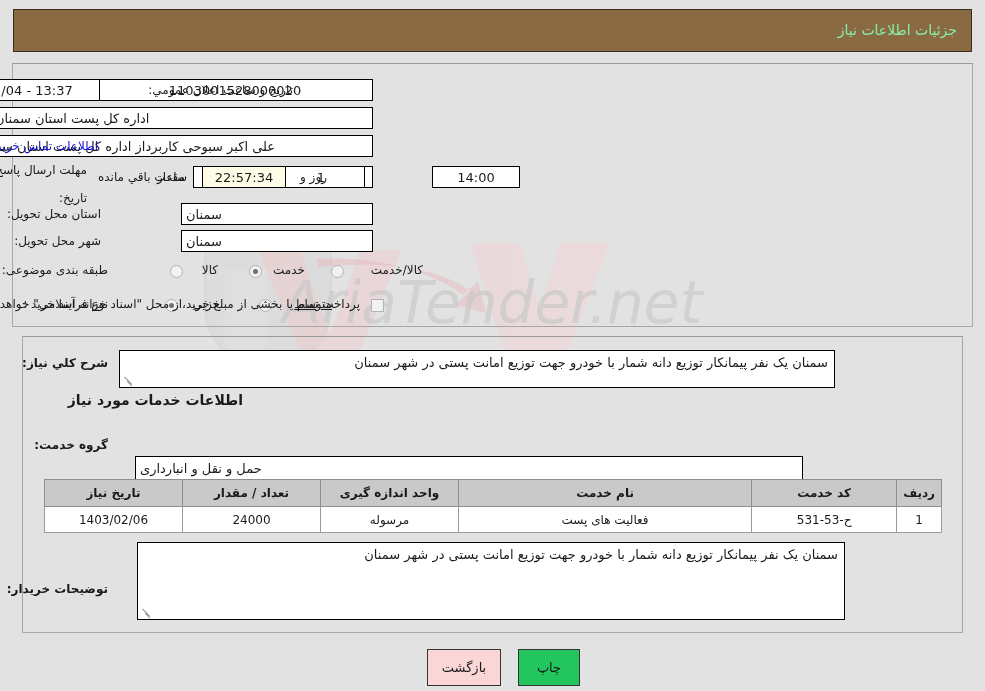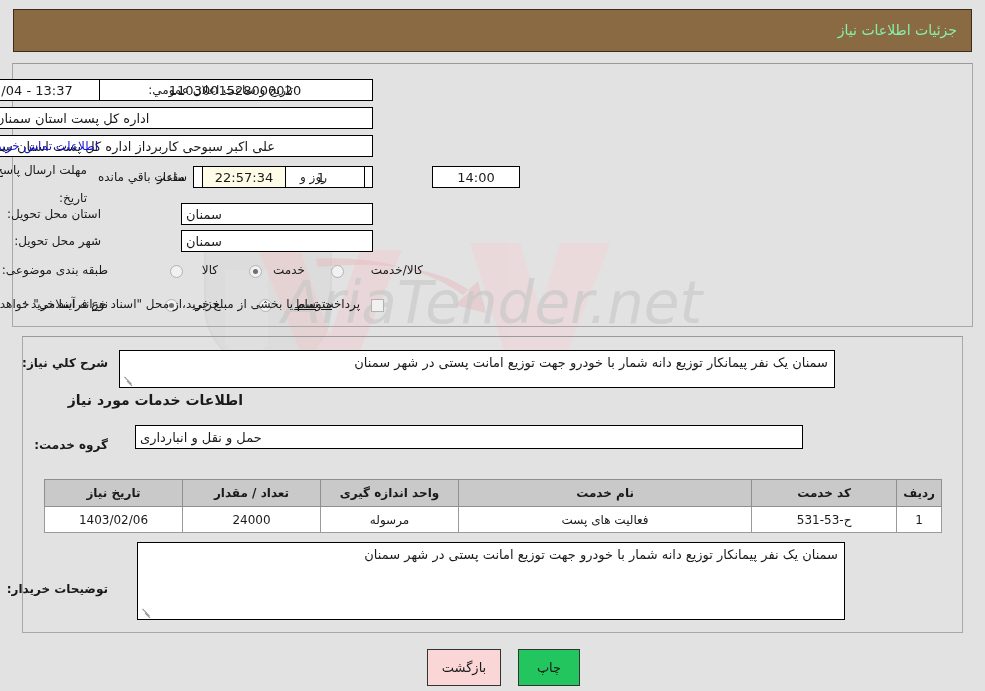--- a/index.html
+++ b/index.html
@@ -266,21 +266,21 @@
 
 <div class="lbl bold" style="right:877px; top:356px;">شرح کلي نیاز:</div>
 <div class="tarea" style="right:150px; top:350px; width:716px; height:38px;">
   <span>سمنان یک نفر پیمانکار توزیع دانه شمار  با خودرو جهت  توزیع  امانت پستی در شهر سمنان</span>
   <span class="resize-grip"></span>
 </div>
 
 <div class="lbl head" style="right:742px; top:392px;">اطلاعات خدمات مورد نیاز</div>
 
 <div class="lbl bold" style="right:877px; top:438px;">گروه خدمت:</div>
-<div class="fld right" style="right:182px; top:425px; width:668px; height:24px;">حمل و نقل و انبارداری</div>
+<div class="fld right" style="right:182px; top:456px; width:668px; height:24px;">حمل و نقل و انبارداری</div>
 
 <table id="svc-table">
   <thead>
     <tr>
       <th style="width:42px;">ردیف</th>
       <th style="width:145px;">کد خدمت</th>
       <th>نام خدمت</th>
       <th style="width:138px;">واحد اندازه گیری</th>
       <th style="width:138px;">تعداد / مقدار</th>
       <th style="width:138px;">تاریخ نیاز</th>

